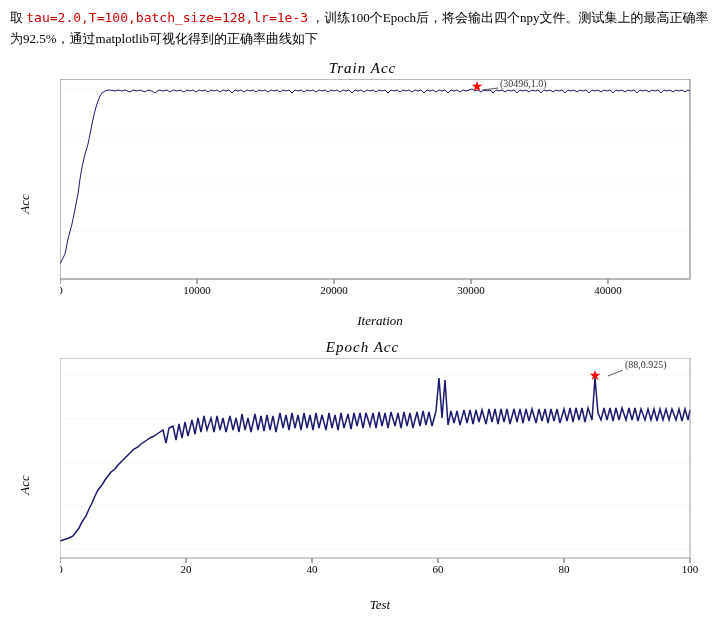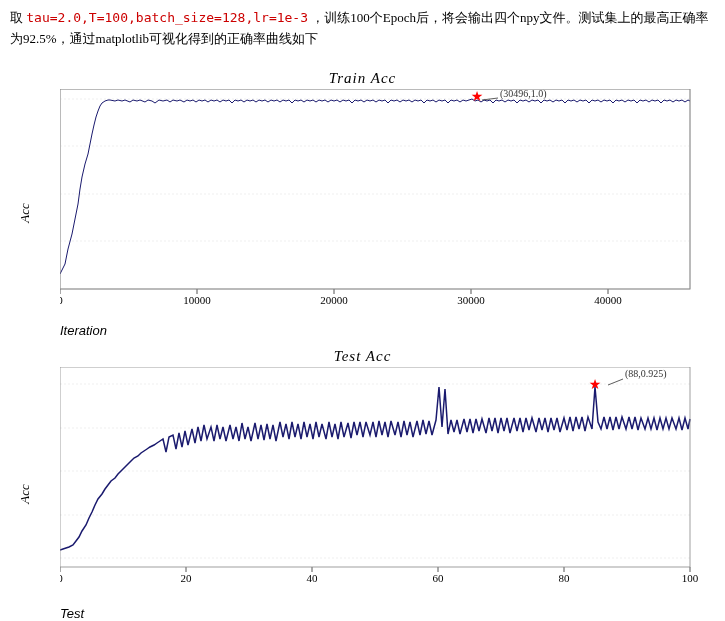--- a/index.html
+++ b/index.html
@@ -8,21 +8,21 @@
       font-family: "SimSun", "STSong", serif;
       font-size: 13px;
       color: #000;
       width: 725px;
       min-height: 621px;
       padding: 8px 10px;
     }
     .intro-text {
       font-size: 13px;
       line-height: 1.6;
-      margin-bottom: 20px;
+      margin-bottom: 10px;
       color: #000;
     }
     .intro-text .code-inline {
       font-family: monospace;
       color: #c00;
       background: none;
     }
     .charts-container {
       display: flex;
       flex-direction: column;
@@ -51,22 +51,23 @@
       position: absolute;
       left: -45px;
       top: 50%;
       transform: translateY(-50%) rotate(-90deg);
       font-size: 13px;
       font-family: "Times New Roman", serif;
       font-style: italic;
       white-space: nowrap;
     }
     .axis-label-x {
+      text-align: center;
       font-size: 13px;
-      font-family: Liberation Sans, sans-serif;
+      font-family: Liberation Serif, serif;
       font-style: italic;
       margin-top: 4px;
     }
     svg {
       display: block;
     }
   </style>
 </head>
 <body>
 
@@ -330,21 +331,21 @@
 
         <line x1="438" y1="9" x2="422" y2="11" stroke="#333" stroke-width="0.8"></line>
 
         <rect x="0" y="0" width="630" height="200" fill="none" stroke="#888" stroke-width="0.8"></rect>
       </svg>
       <div class="axis-label-x">Iteration</div>
     </div>
   </div>
 
   <div class="chart-wrapper">
-    <div class="chart-title">Test Acc</div>
+    <div class="chart-title">Epoch Acc</div>
     <div class="chart-area">
       <span class="axis-label-y">Acc</span>
       <svg width="645" height="235">
 
         <line x1="0" y1="17" x2="630" y2="17" stroke="#ddd" stroke-width="0.5" stroke-dasharray="2,2"></line>
         <line x1="0" y1="61" x2="630" y2="61" stroke="#ddd" stroke-width="0.5" stroke-dasharray="2,2"></line>
         <line x1="0" y1="104" x2="630" y2="104" stroke="#ddd" stroke-width="0.5" stroke-dasharray="2,2"></line>
         <line x1="0" y1="148" x2="630" y2="148" stroke="#ddd" stroke-width="0.5" stroke-dasharray="2,2"></line>
         <line x1="0" y1="191" x2="630" y2="191" stroke="#ddd" stroke-width="0.5" stroke-dasharray="2,2"></line>
 

